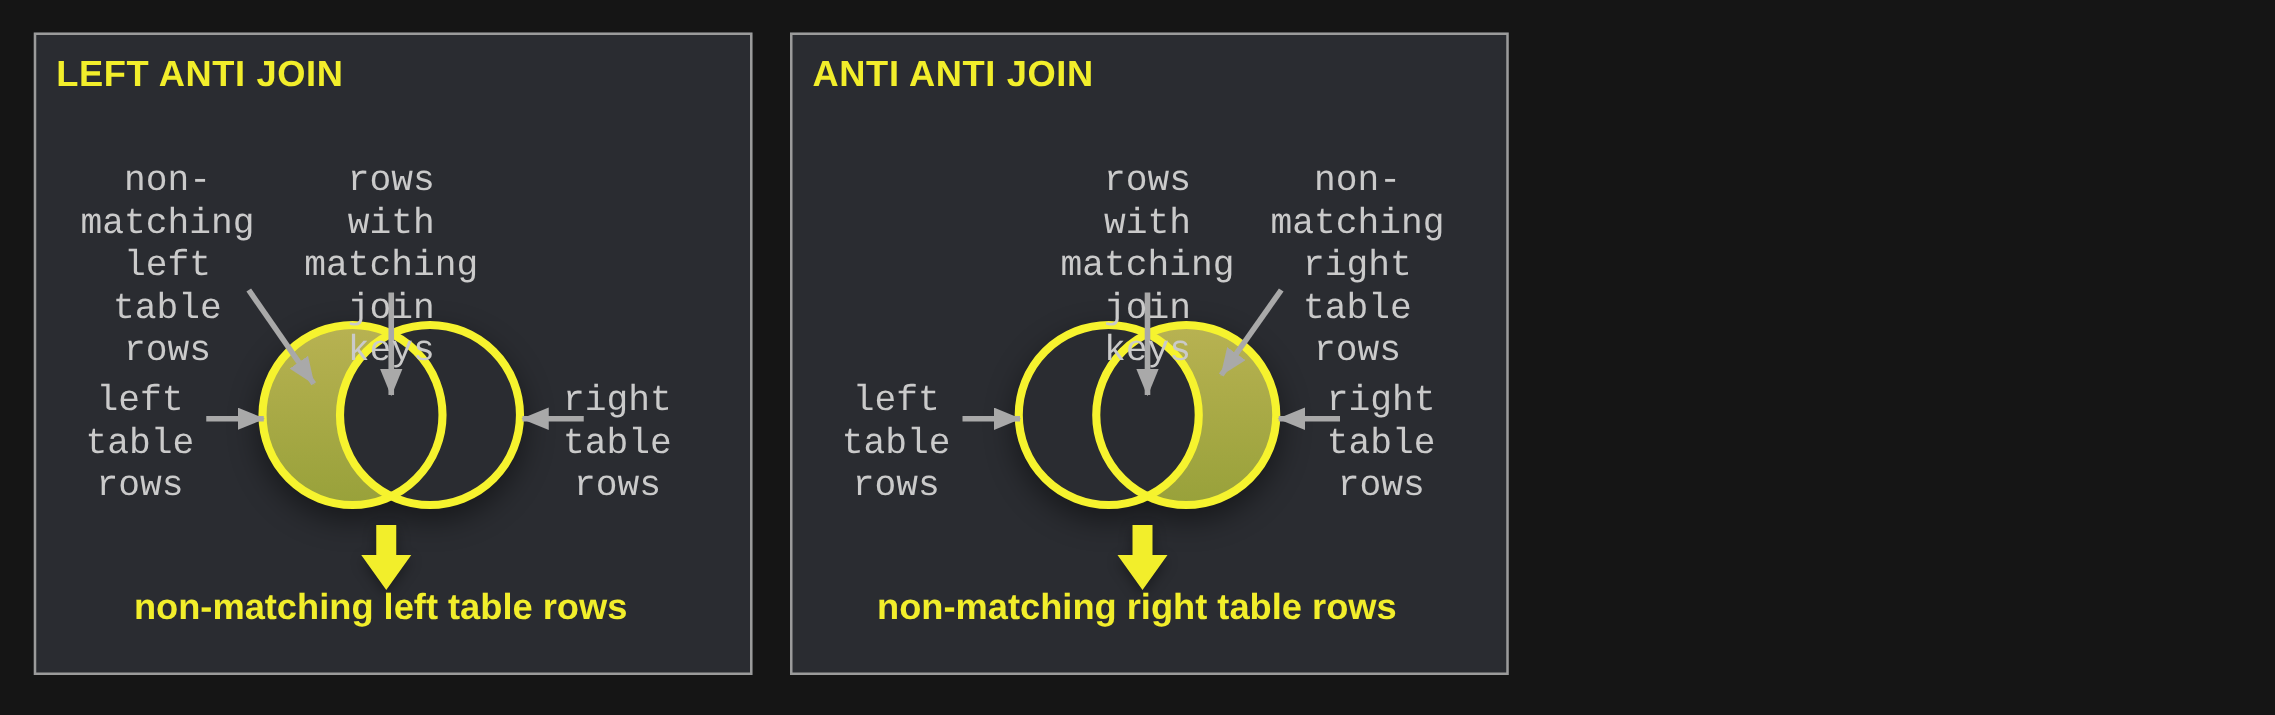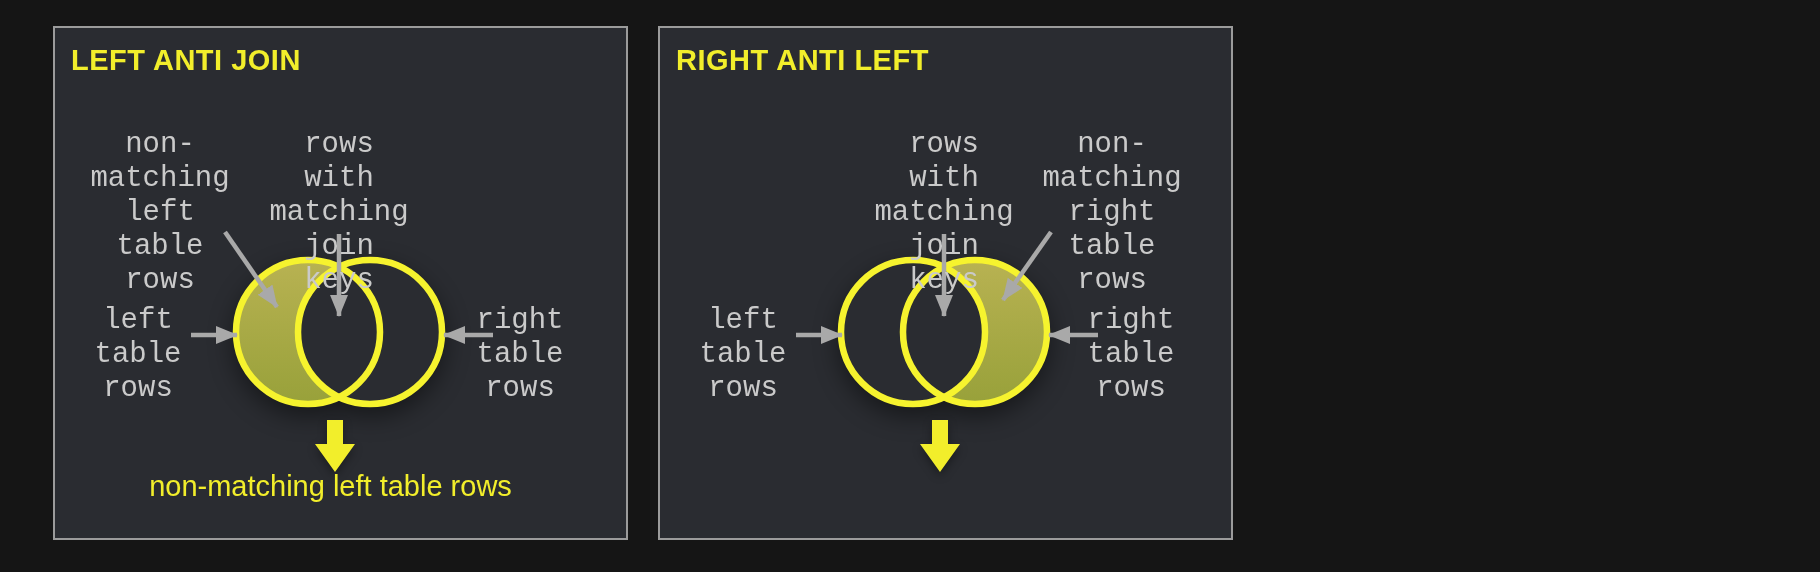--- a/index.html
+++ b/index.html
@@ -8,41 +8,40 @@
     background: var(--page-bg, #151515);
     position: relative; overflow: hidden;
     font-family: "Liberation Sans", sans-serif;
   }
   .panel {
     position: absolute; top: 26px;
     width: 575px; height: 514px;
     box-sizing: border-box;
     background: var(--panel-bg, #2a2c31);
     border: 2px solid var(--panel-border, #9b9b9b);
-    margin-left: 26px;
   }
   .panel.p1 { left: 27px; }
   .panel.p2 { left: 632px; }
   .venn-svg { position: absolute; left: 0; top: 0; width: 100%; height: 100%; }
   .title {
     position: absolute; left: 16px; top: 16px;
     font-size: 29px; font-weight: bold;
     color: var(--accent-yellow, #f2ee2b);
     letter-spacing: 0.5px;
   }
   .lbl {
     position: absolute;
     font-size: 29px; line-height: 34px;
     color: var(--label-gray, #cacaca);
     text-align: center; white-space: pre-line; font-family: Liberation Mono, monospace;
   }
   .caption {
     position: absolute; left: 0; right: 20px; top: 442px;
     text-align: center;
-    font-size: 29px; font-weight: normal;
+    font-size: 29px; font-weight: bold;
     color: var(--accent-yellow, #f2ee2b);
   }
   
   .p1 .lbl-nonmatch  { left: 30px;  top: 100px; width: 150px; }
   .p1 .lbl-match     { left: 209px; top: 100px; width: 150px; }
   .p1 .lbl-lefttab   { left: 8px;   top: 276px; width: 150px; }
   .p1 .lbl-righttab  { left: 390px; top: 276px; width: 150px; }
   
   .p2 .lbl-match     { left: 209px; top: 100px; width: 150px; }
   .p2 .lbl-nonmatch  { left: 377px; top: 100px; width: 150px; }
@@ -111,25 +110,26 @@
       <circle cx="253" cy="304" r="72" fill="var(--panel-bg,#2a2c31)"></circle>
       <circle class="circle-outline" cx="253" cy="304" r="72"></circle>
       <circle class="circle-outline" cx="315" cy="304" r="72"></circle>
     </g>
     <line class="gray-line" x1="391" y1="204" x2="343" y2="272" marker-end="url(#ah2)"></line>
     <line class="gray-line" x1="284" y1="206" x2="284" y2="288" marker-end="url(#ah2)"></line>
     <line class="gray-line" x1="136" y1="307" x2="182" y2="307" marker-end="url(#ah2)"></line>
     <line class="gray-line" x1="438" y1="307" x2="389" y2="307" marker-end="url(#ah2)"></line>
     <polygon class="big-arrow" points="272,392 288,392 288,416 300,416 280,444 260,416 272,416"></polygon>
   </svg>
-  <div class="title">RIGHT ANTI LEFT</div>
+  <div class="title">ANTI ANTI JOIN</div>
   <div class="lbl lbl-match">rows with
 matching
 join keys</div>
   <div class="lbl lbl-nonmatch">non-
 matching
 right table
 rows</div>
   <div class="lbl lbl-lefttab">left table
 rows</div>
   <div class="lbl lbl-righttab">right table
 rows</div>
+  <div class="caption">non-matching right table rows</div>
 </div>
 
 </body></html>

